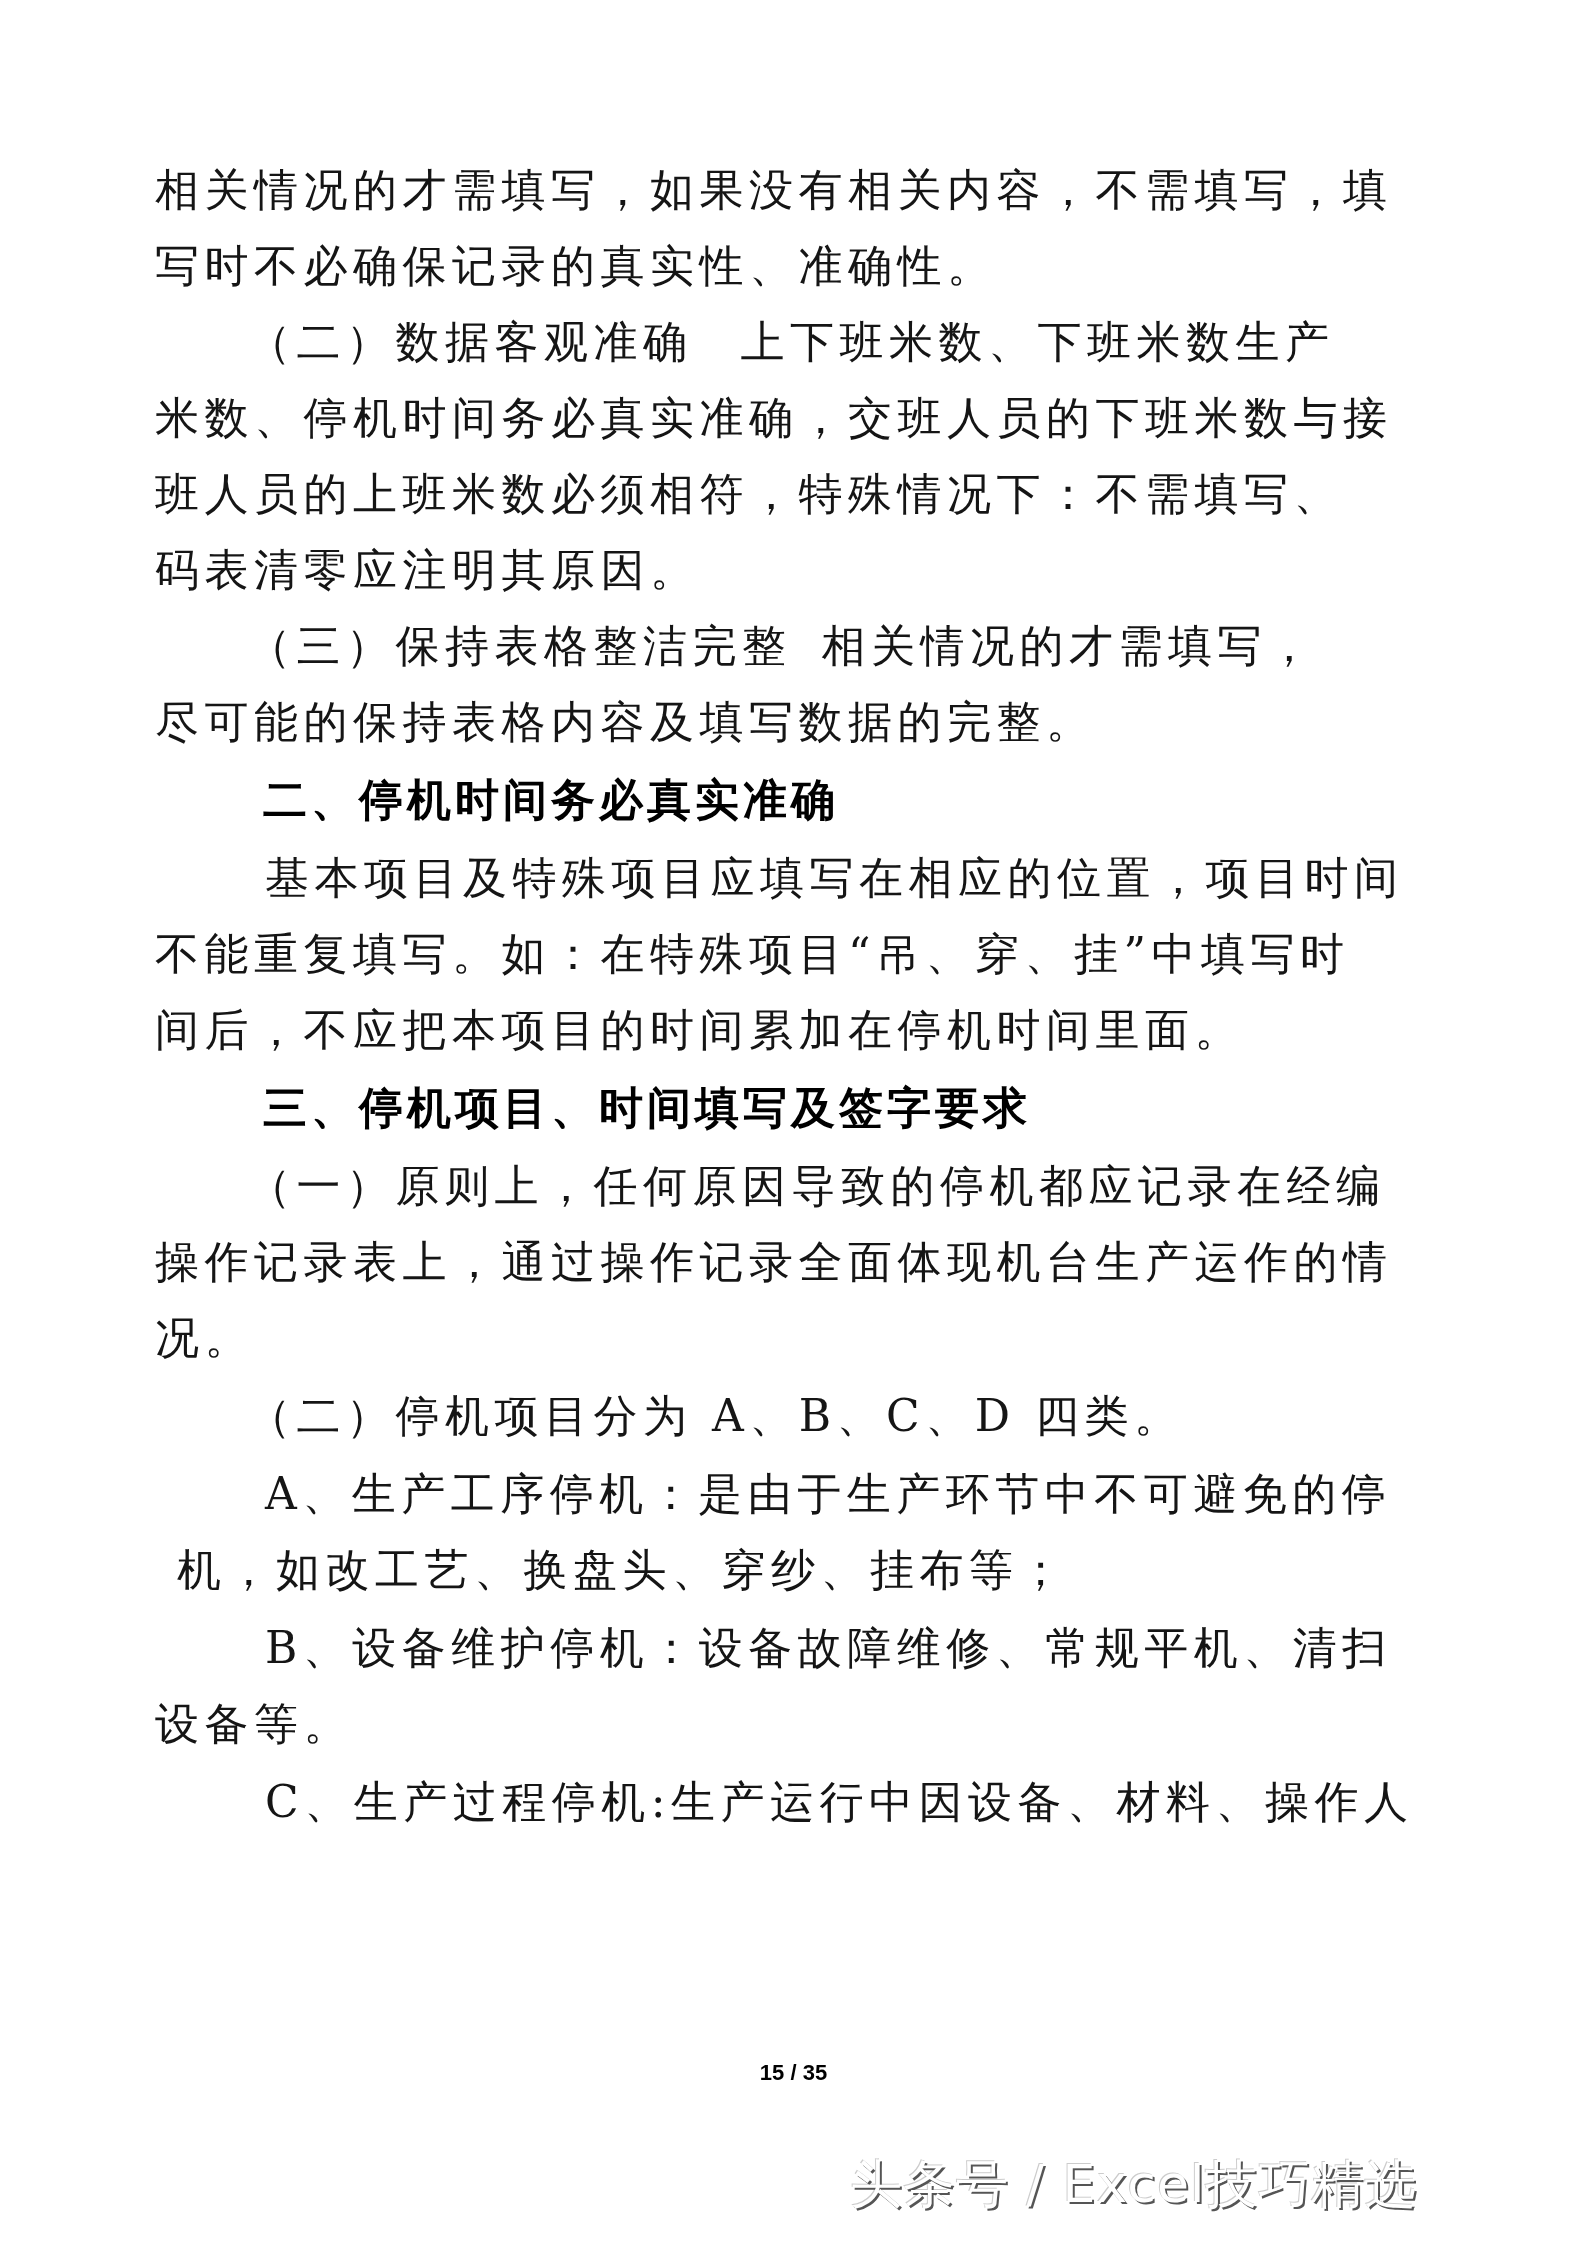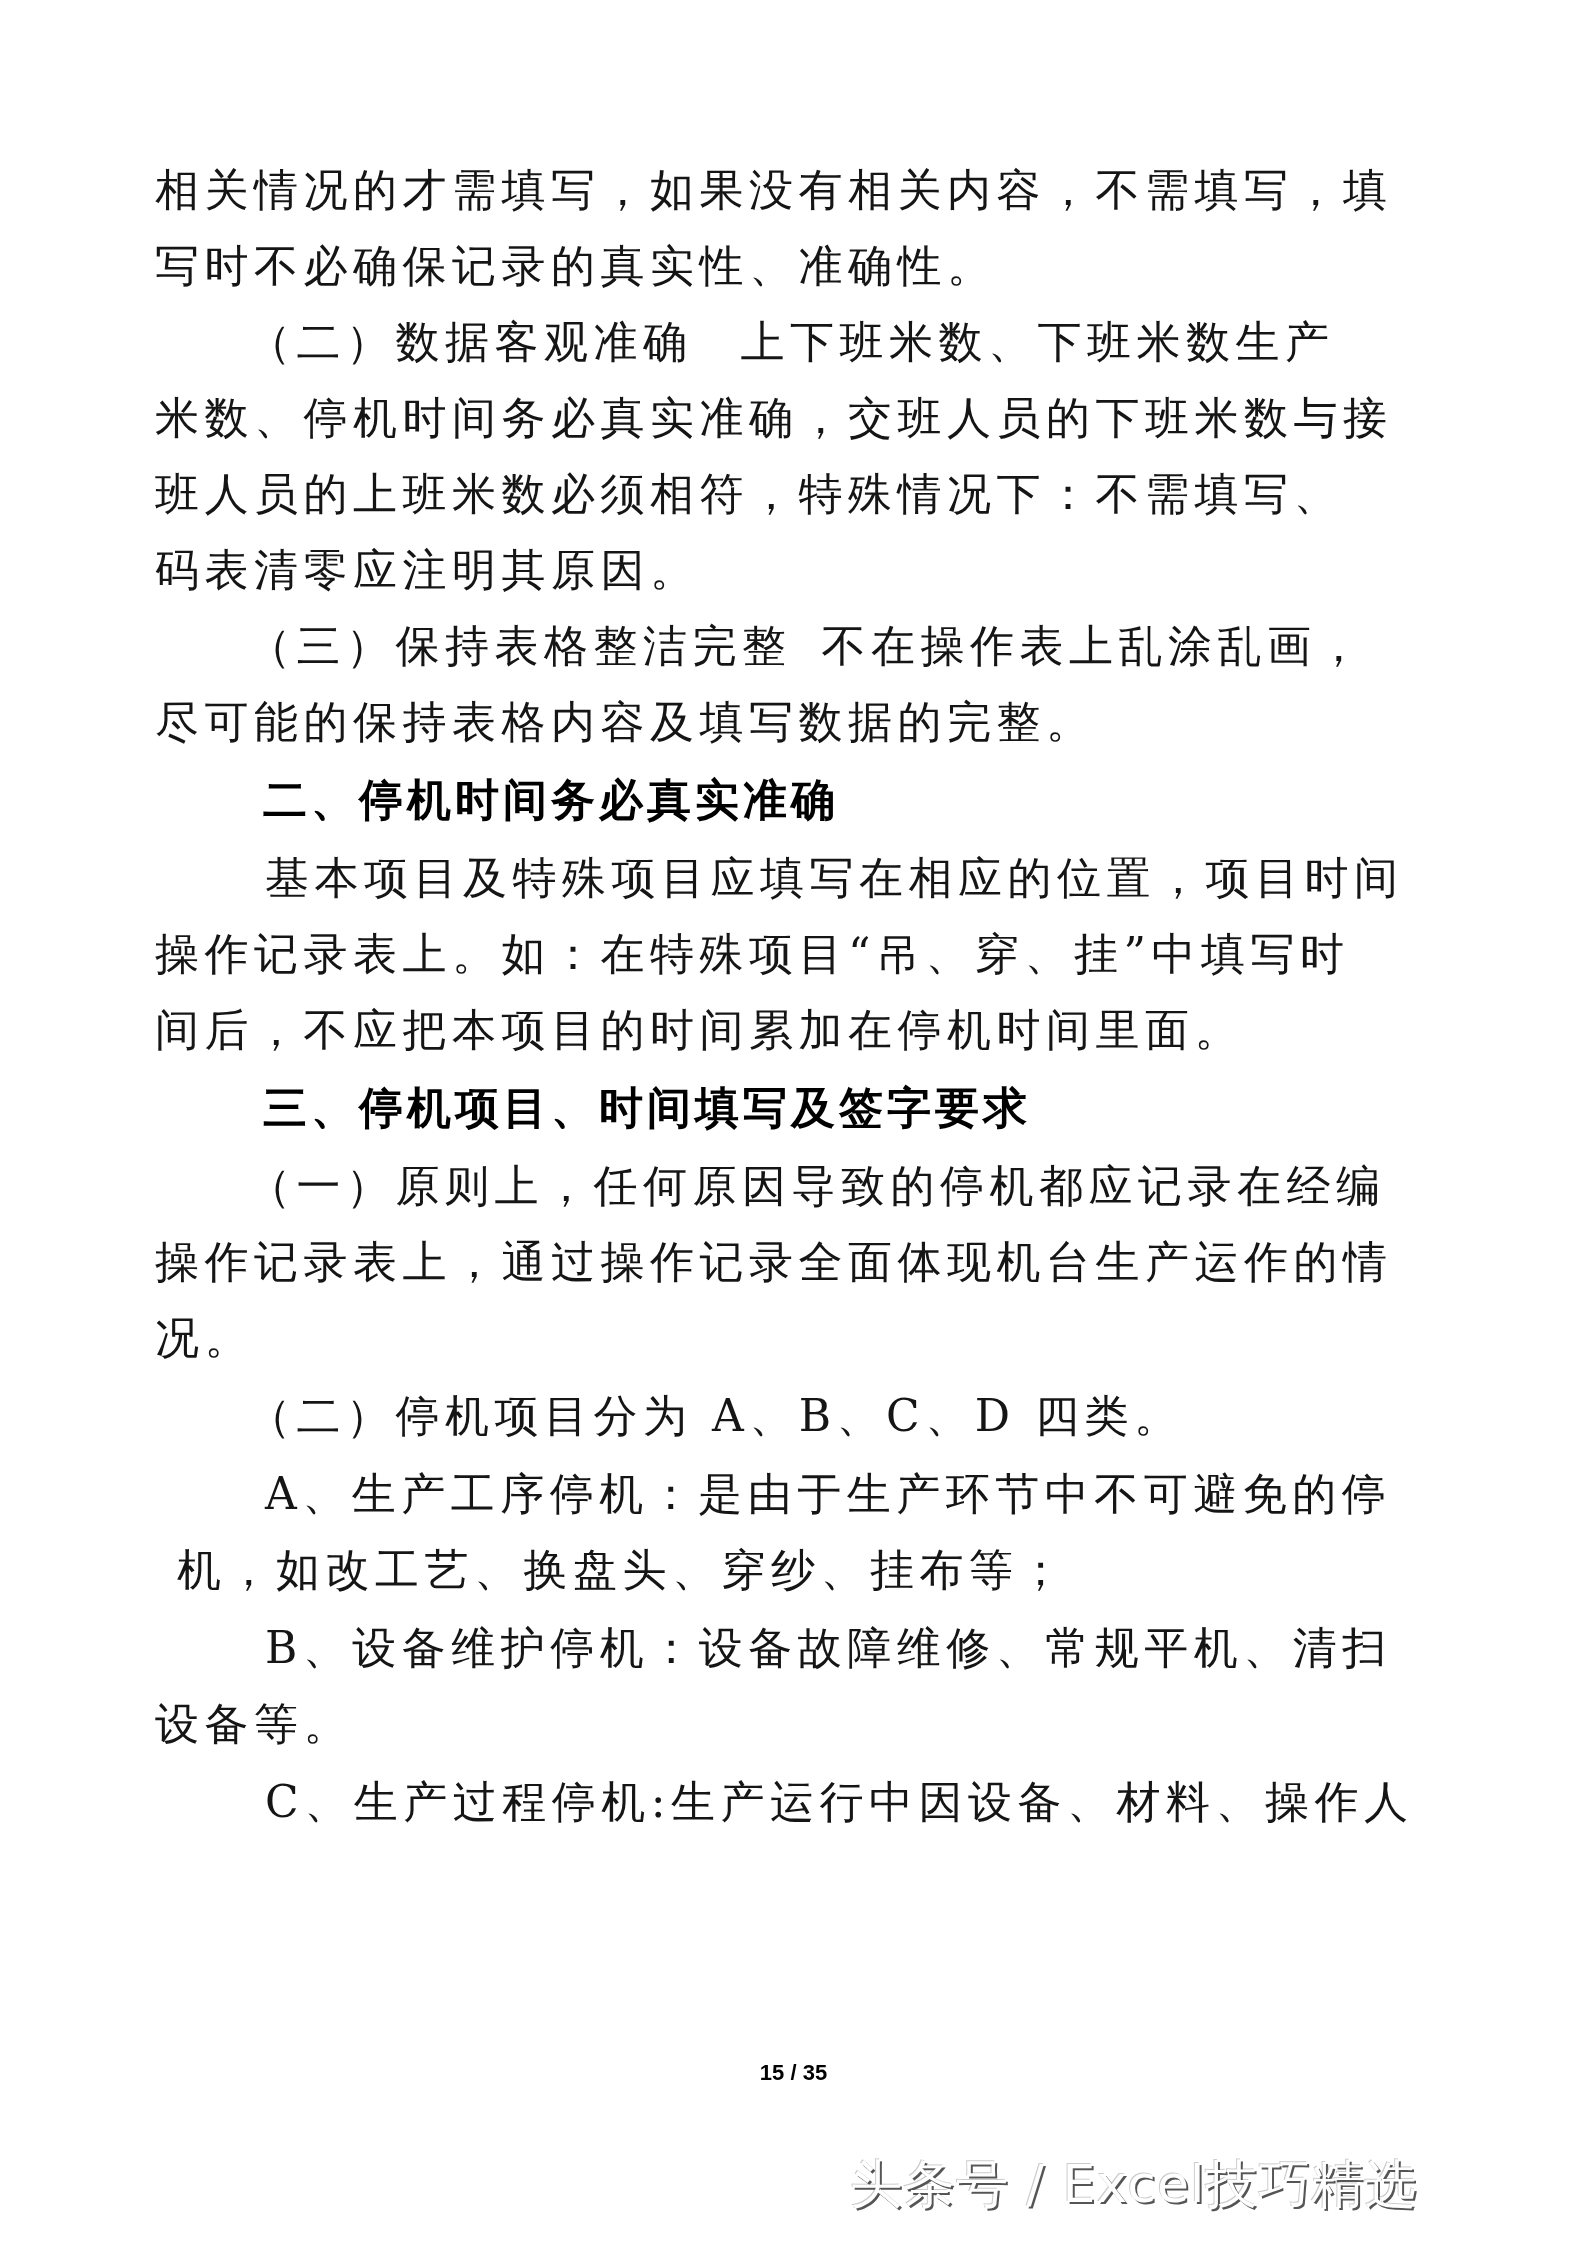--- a/index.html
+++ b/index.html
@@ -73,28 +73,28 @@
   <div class="line" style="top:76px;">写时不必确保记录的真实性、准确性。</div>
 
   <div class="line indent" style="top:152px;">
     <span>（二）数据客观准确</span><span class="gap"></span><span>上下班米数、下班米数生产</span>
   </div>
   <div class="line" style="top:228px;">米数、停机时间务必真实准确，交班人员的下班米数与接</div>
   <div class="line" style="top:304px;">班人员的上班米数必须相符，特殊情况下：不需填写、</div>
   <div class="line" style="top:380px;">码表清零应注明其原因。</div>
 
   <div class="line indent" style="top:456px;">
-    <span>（三）保持表格整洁完整</span><span class="gap" style="width:30px;"></span><span>不在操作表上乱涂乱画，</span>
+    <span>（三）保持表格整洁完整</span><span class="gap" style="width:30px;"></span><span>相关情况的才需填写，</span>
   </div>
   <div class="line" style="top:532px;">尽可能的保持表格内容及填写数据的完整。</div>
 
   <div class="line heading" style="top:610px;">二、停机时间务必真实准确</div>
 
   <div class="line indent-sm" style="top:688px;">基本项目及特殊项目应填写在相应的位置，项目时间</div>
-  <div class="line" style="top:764px;">操作记录表上。如：在特殊项目“吊、穿、挂”中填写时</div>
+  <div class="line" style="top:764px;">不能重复填写。如：在特殊项目“吊、穿、挂”中填写时</div>
   <div class="line" style="top:840px;">间后，不应把本项目的时间累加在停机时间里面。</div>
 
   <div class="line heading" style="top:918px;">三、停机项目、时间填写及签字要求</div>
 
   <div class="line indent" style="top:996px;">（一）原则上，任何原因导致的停机都应记录在经编</div>
   <div class="line" style="top:1072px;">操作记录表上，通过操作记录全面体现机台生产运作的情</div>
   <div class="line" style="top:1148px;">况。</div>
 
   <div class="line indent" style="top:1226px;">（二）停机项目分为 A、B、C、D 四类。</div>
 

